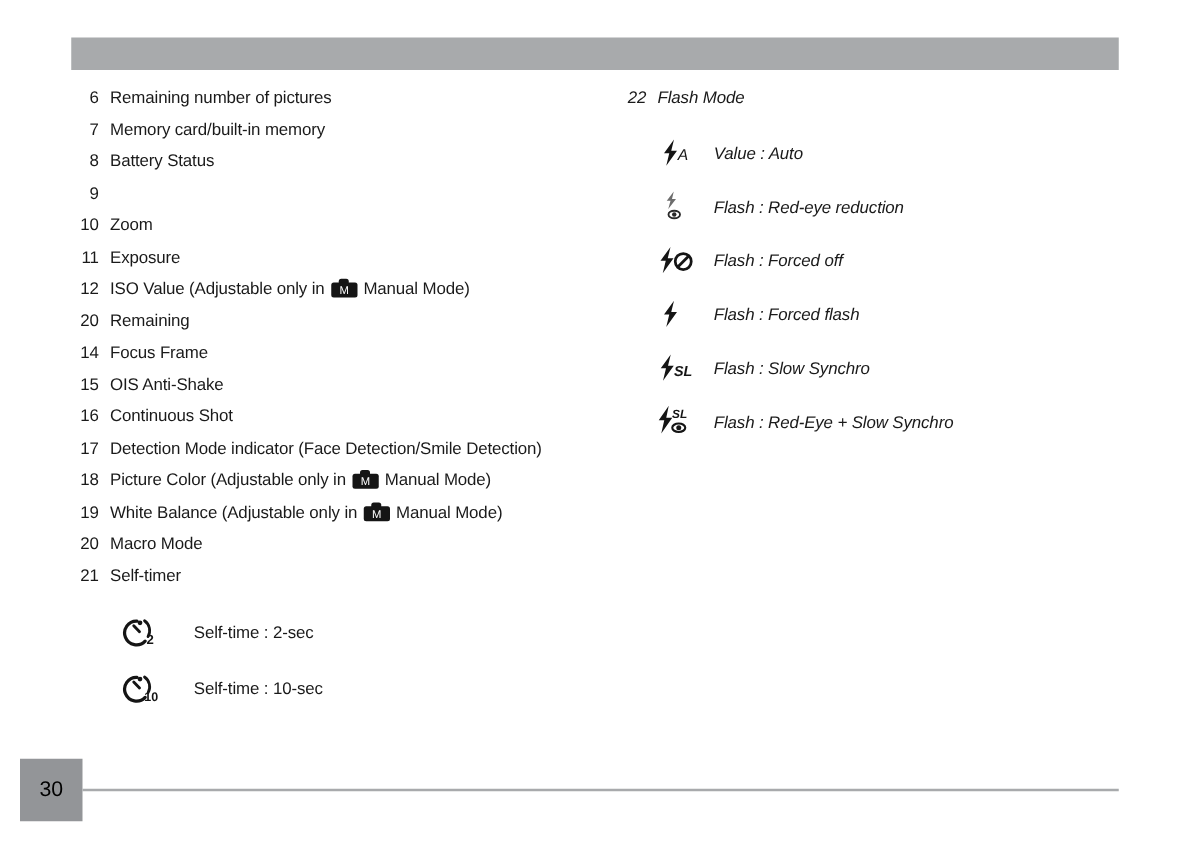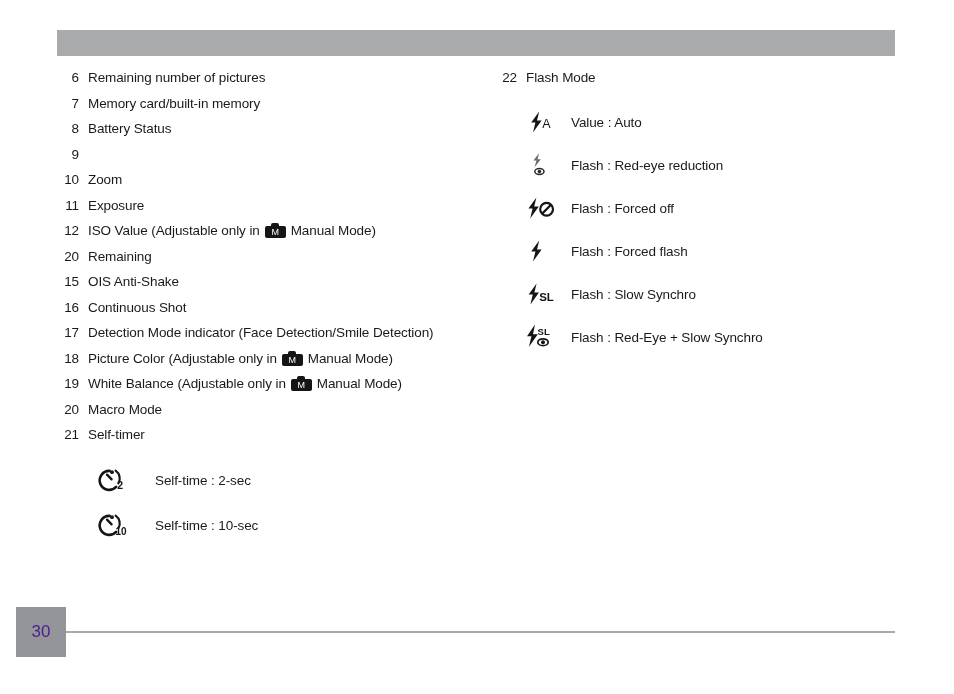--- a/index.html
+++ b/index.html
@@ -31,20 +31,21 @@
     position: absolute;
     left: 57px;
     top: 70px;
     width: 430px;
   }
   .col-right {
     position: absolute;
     left: 495px;
     top: 70px;
     width: 420px;
+    font-style: italic;
   }
 
   
   .item-row {
     display: flex;
     align-items: baseline;
     height: 25.5px;
     font-size: 13.5px;
     letter-spacing: -0.1px;
   }
@@ -140,21 +141,21 @@
     background: #939598;
   }
   .footer-num {
     position: absolute;
     left: 0;
     top: 0;
     width: 50px;
     height: 50px;
     line-height: 50px;
     text-align: center;
-    color: #4c1d95;
+    color: #000000;
     font-size: 17px;
   }
   .footer-rule {
     position: absolute;
     left: 66px;
     top: 631px;
     width: 829px;
     height: 2px;
     background: #a8aaac;
   }
@@ -220,20 +221,26 @@
     </span>
   </div>
 
   <div class="item-row">
     <span class="item-num">20</span>
     <span class="item-text">
       <span class="txt-seg">Remaining</span>
     </span>
   </div>
 
+  <div class="item-row">
+    <span class="item-num">14</span>
+    <span class="item-text">
+      <span class="txt-seg">Focus Frame</span>
+    </span>
+  </div>
 
   <div class="item-row">
     <span class="item-num">15</span>
     <span class="item-text">
       <span class="txt-seg">OIS Anti-Shake</span>
     </span>
   </div>
 
   <div class="item-row">
     <span class="item-num">16</span>

